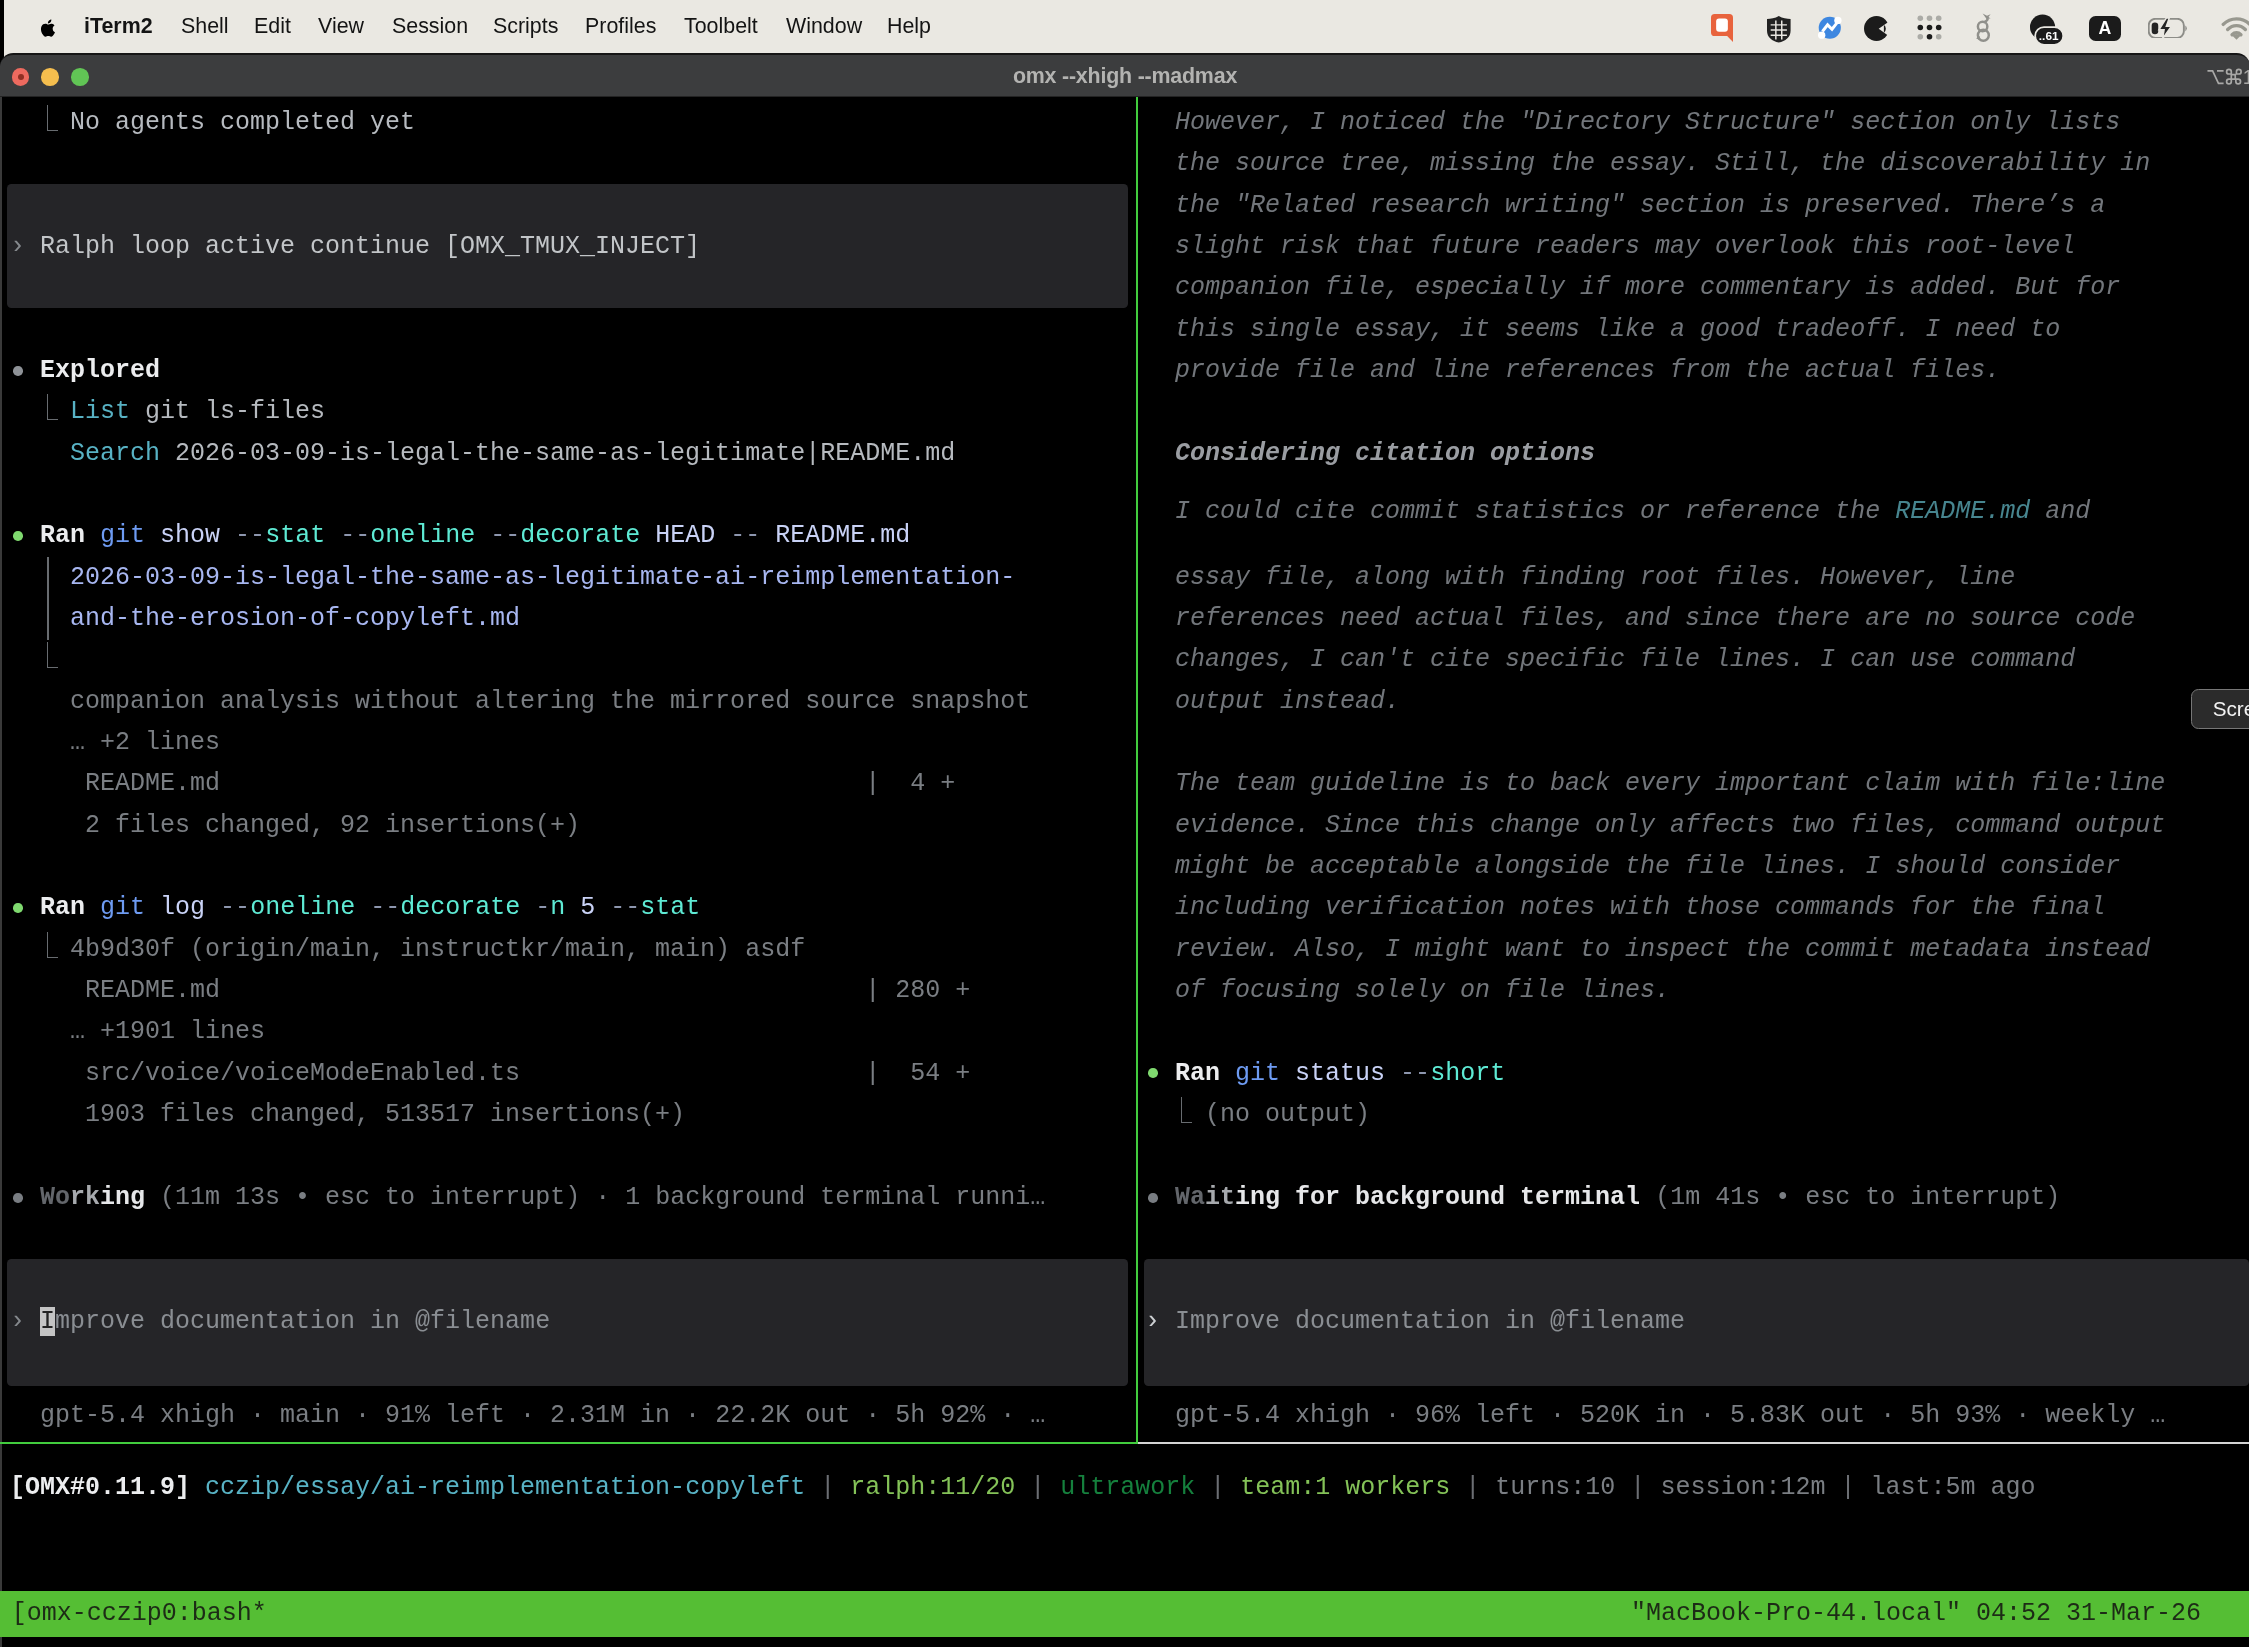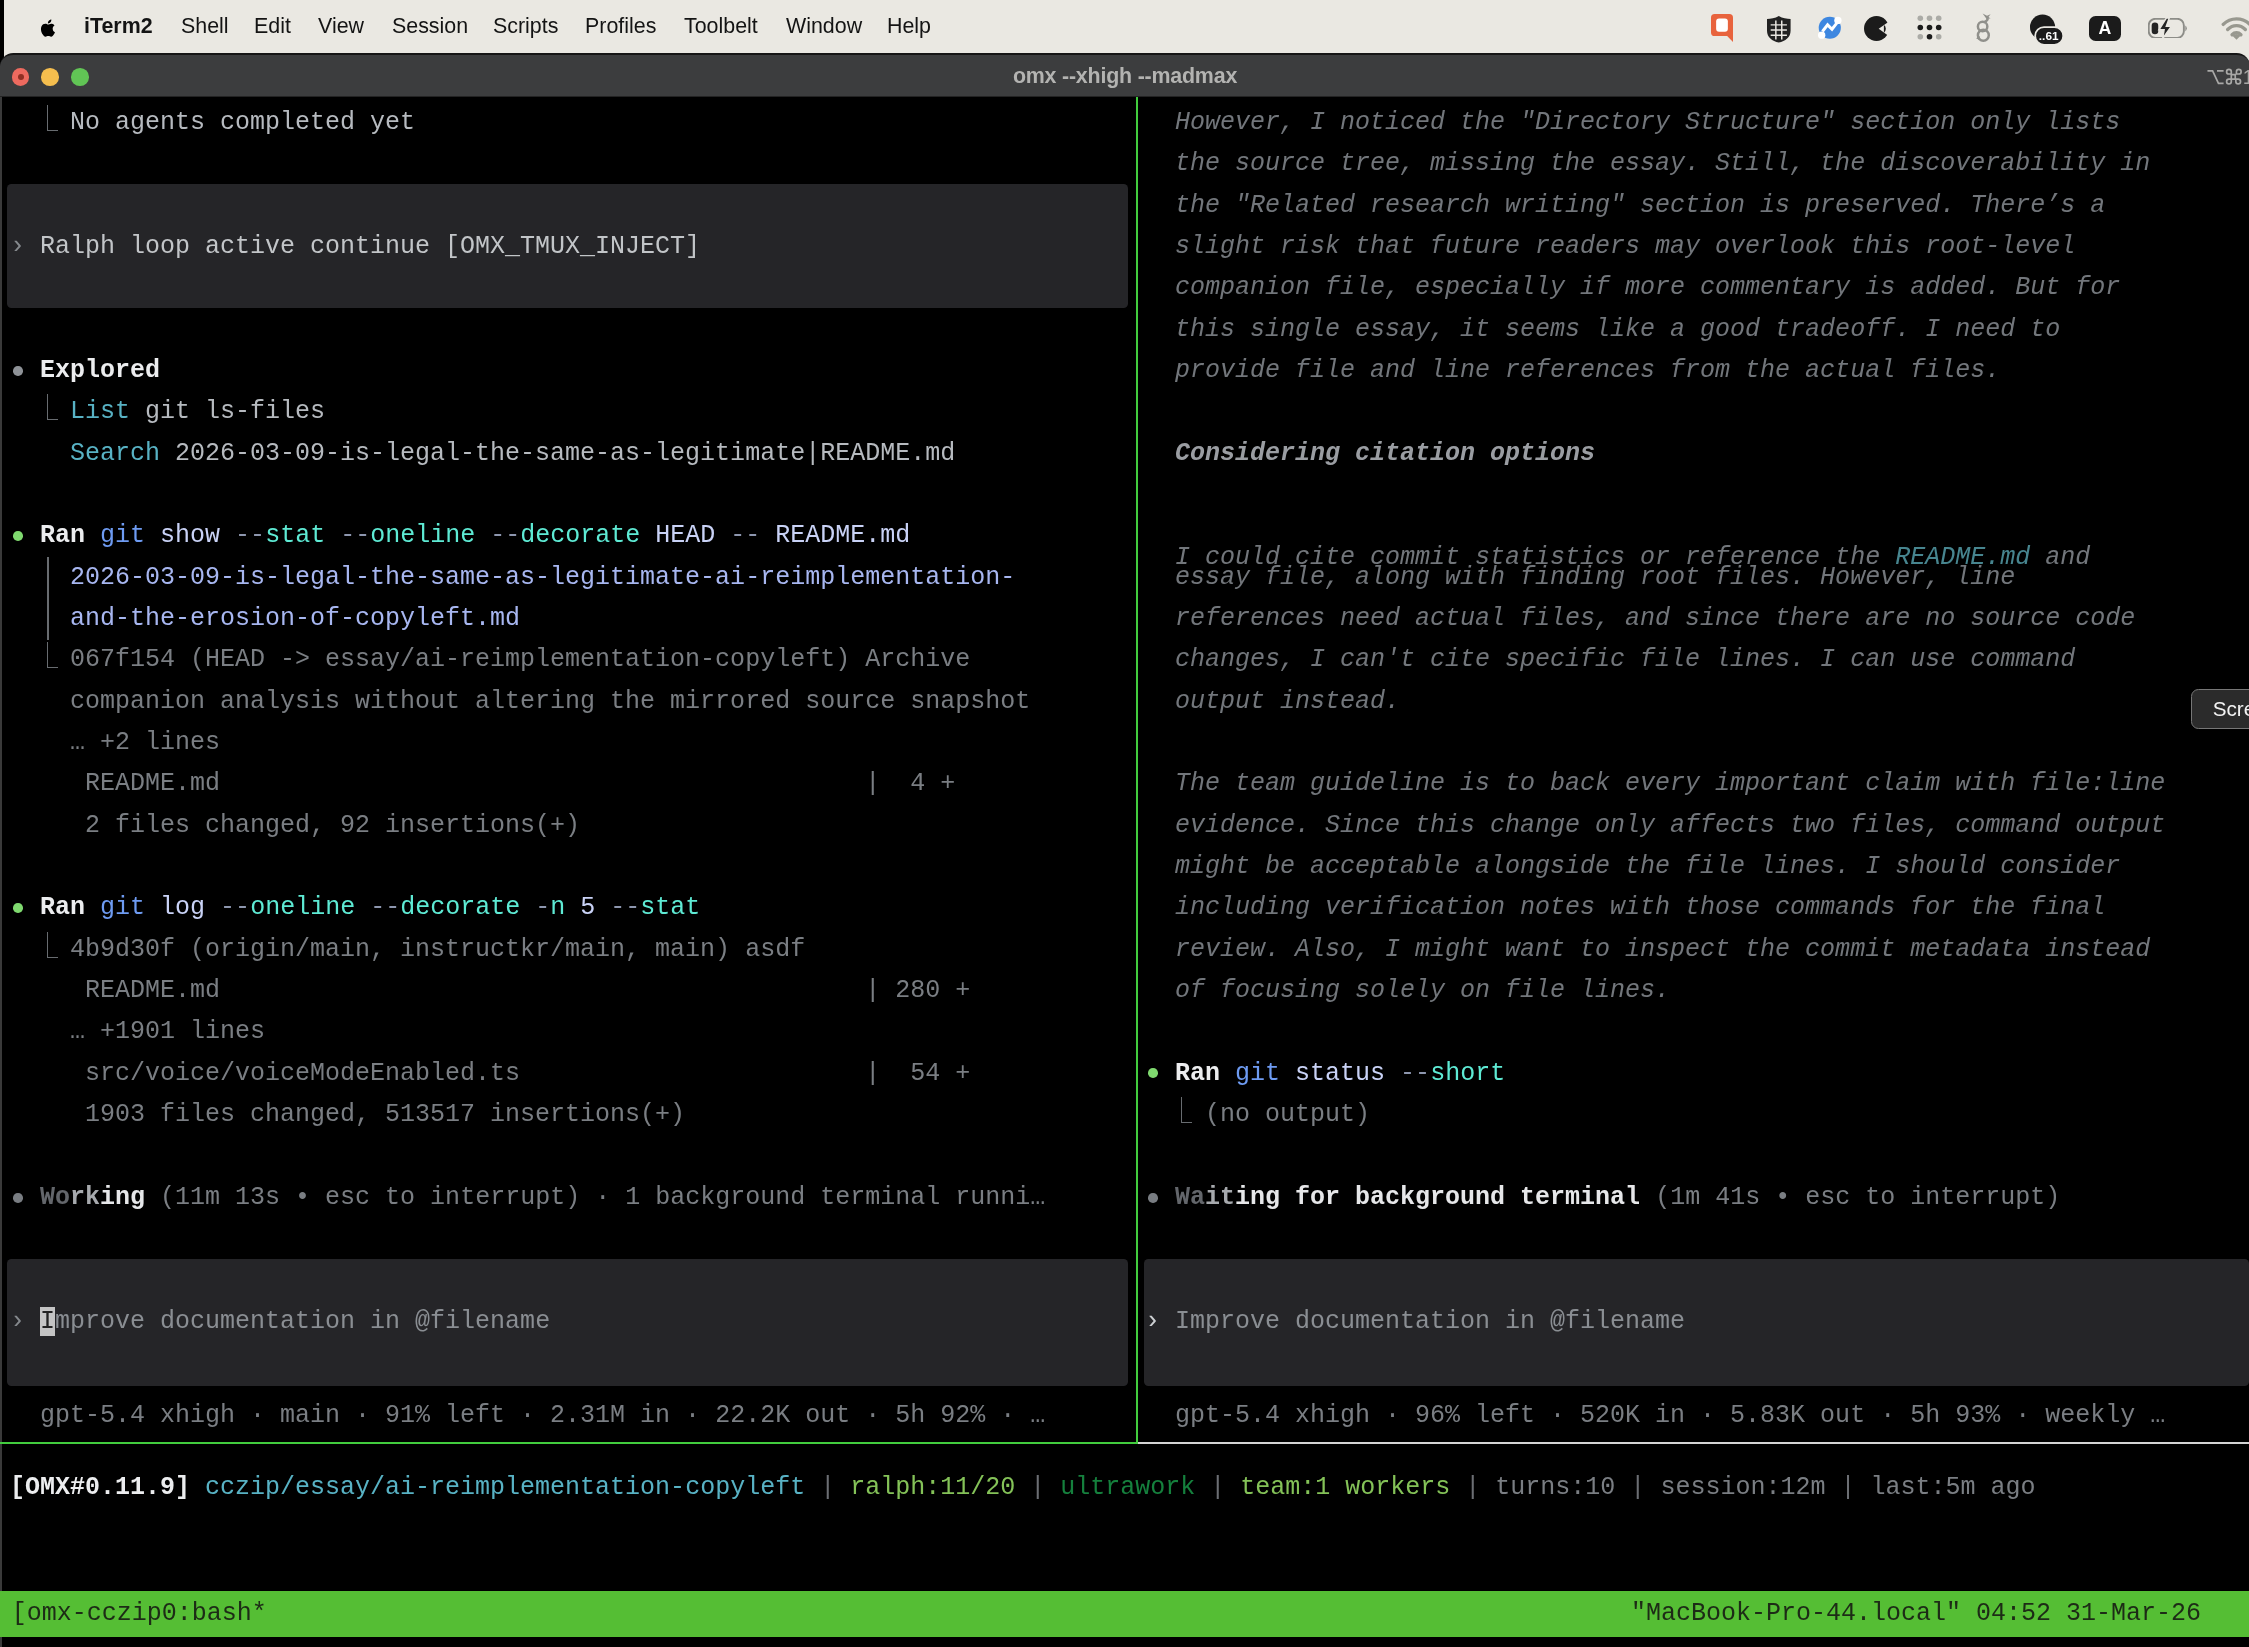--- a/index.html
+++ b/index.html
@@ -162,21 +162,20 @@
 <div class="tl" style="left:1181px;top:1097px"></div>
 <div class="dot" style="left:1148px;top:1193px;background:#797D82"></div>
 <pre class="ln" style="left:10px;top:102px">    No agents completed yet</pre>
 <pre class="ln" style="left:10px;top:226px"><span class="pr">›</span><span style="color:#C2C5C8"> Ralph loop active continue [OMX_TMUX_INJECT]</span></pre>
 <pre class="ln" style="left:10px;top:350px">  <span class="b">Explored</span></pre>
 <pre class="ln" style="left:10px;top:391px">    <span class="cy">List</span> git ls-files</pre>
 <pre class="ln" style="left:10px;top:433px">    <span class="cy">Search</span> 2026-03-09-is-legal-the-same-as-legitimate|README.md</pre>
 <pre class="ln" style="left:10px;top:515px">  <span class="b">Ran</span> <span class="bl">git</span> <span class="pw">show</span> <span class="da">--</span><span class="rs">stat</span> <span class="da">--</span><span class="rs">oneline</span> <span class="da">--</span><span class="rs">decorate</span> <span class="pw">HEAD</span> <span class="da">--</span> <span class="pw">README.md</span></pre>
 <pre class="ln" style="left:10px;top:557px">    <span class="pw2">2026-03-09-is-legal-the-same-as-legitimate-ai-reimplementation-</span></pre>
 <pre class="ln" style="left:10px;top:598px">    <span class="pw2">and-the-erosion-of-copyleft.md</span></pre>
-<pre class="ln" style="left:10px;top:639px">    <span class="dim">067f154 (HEAD -&gt; essay/ai-reimplementation-copyleft) Archive</span></pre>
 <pre class="ln" style="left:10px;top:681px">    <span class="dim">companion analysis without altering the mirrored source snapshot</span></pre>
 <pre class="ln" style="left:10px;top:722px">    <span class="dim">… +2 lines</span></pre>
 <pre class="ln" style="left:10px;top:763px">     <span class="dim">README.md                                           |  4 +</span></pre>
 <pre class="ln" style="left:10px;top:805px">     <span class="dim">2 files changed, 92 insertions(+)</span></pre>
 <pre class="ln" style="left:10px;top:887px">  <span class="b">Ran</span> <span class="bl">git</span> <span class="pw">log</span> <span class="da">--</span><span class="rs">oneline</span> <span class="da">--</span><span class="rs">decorate</span> <span class="da">-</span><span class="rs">n</span> <span class="pw">5</span> <span class="da">--</span><span class="rs">stat</span></pre>
 <pre class="ln" style="left:10px;top:929px">    <span class="dim">4b9d30f (origin/main, instructkr/main, main) asdf</span></pre>
 <pre class="ln" style="left:10px;top:970px">     <span class="dim">README.md                                           | 280 +</span></pre>
 <pre class="ln" style="left:10px;top:1011px">    <span class="dim">… +1901 lines</span></pre>
 <pre class="ln" style="left:10px;top:1053px">     <span class="dim">src/voice/voiceModeEnabled.ts                       |  54 +</span></pre>
 <pre class="ln" style="left:10px;top:1094px">     <span class="dim">1903 files changed, 513517 insertions(+)</span></pre>
@@ -184,21 +183,21 @@
 <pre class="ln" style="left:10px;top:1301px"><span class="pr">›</span> <span class="cur">I</span><span class="inp">mprove documentation in @filename</span></pre>
 <pre class="ln" style="left:10px;top:1395px">  <span class="dim">gpt-5.4 xhigh · main · 91% left · 2.31M in · 22.2K out · 5h 92% · …</span></pre>
 <pre class="ln" style="left:1145px;top:102px">  <span class="dim it">However, I noticed the "Directory Structure" section only lists</span></pre>
 <pre class="ln" style="left:1145px;top:143px">  <span class="dim it">the source tree, missing the essay. Still, the discoverability in</span></pre>
 <pre class="ln" style="left:1145px;top:185px">  <span class="dim it">the "Related research writing" section is preserved. There’s a</span></pre>
 <pre class="ln" style="left:1145px;top:226px">  <span class="dim it">slight risk that future readers may overlook this root-level</span></pre>
 <pre class="ln" style="left:1145px;top:267px">  <span class="dim it">companion file, especially if more commentary is added. But for</span></pre>
 <pre class="ln" style="left:1145px;top:309px">  <span class="dim it">this single essay, it seems like a good tradeoff. I need to</span></pre>
 <pre class="ln" style="left:1145px;top:350px">  <span class="dim it">provide file and line references from the actual files.</span></pre>
 <pre class="ln" style="left:1145px;top:433px">  <span class="hd">Considering citation options</span></pre>
-<pre class="ln" style="left:1145px;top:537px">  <span class="dim it">I could cite commit statistics or reference the </span><span class="teal it">README.md</span><span class="dim it"> and</span></pre>
+<pre class="ln" style="left:1145px;top:491px">  <span class="dim it">I could cite commit statistics or reference the </span><span class="teal it">README.md</span><span class="dim it"> and</span></pre>
 <pre class="ln" style="left:1145px;top:557px">  <span class="dim it">essay file, along with finding root files. However, line</span></pre>
 <pre class="ln" style="left:1145px;top:598px">  <span class="dim it">references need actual files, and since there are no source code</span></pre>
 <pre class="ln" style="left:1145px;top:639px">  <span class="dim it">changes, I can't cite specific file lines. I can use command</span></pre>
 <pre class="ln" style="left:1145px;top:681px">  <span class="dim it">output instead.</span></pre>
 <pre class="ln" style="left:1145px;top:763px">  <span class="dim it">The team guideline is to back every important claim with file:line</span></pre>
 <pre class="ln" style="left:1145px;top:805px">  <span class="dim it">evidence. Since this change only affects two files, command output</span></pre>
 <pre class="ln" style="left:1145px;top:846px">  <span class="dim it">might be acceptable alongside the file lines. I should consider</span></pre>
 <pre class="ln" style="left:1145px;top:887px">  <span class="dim it">including verification notes with those commands for the final</span></pre>
 <pre class="ln" style="left:1145px;top:929px">  <span class="dim it">review. Also, I might want to inspect the commit metadata instead</span></pre>
 <pre class="ln" style="left:1145px;top:970px">  <span class="dim it">of focusing solely on file lines.</span></pre>

